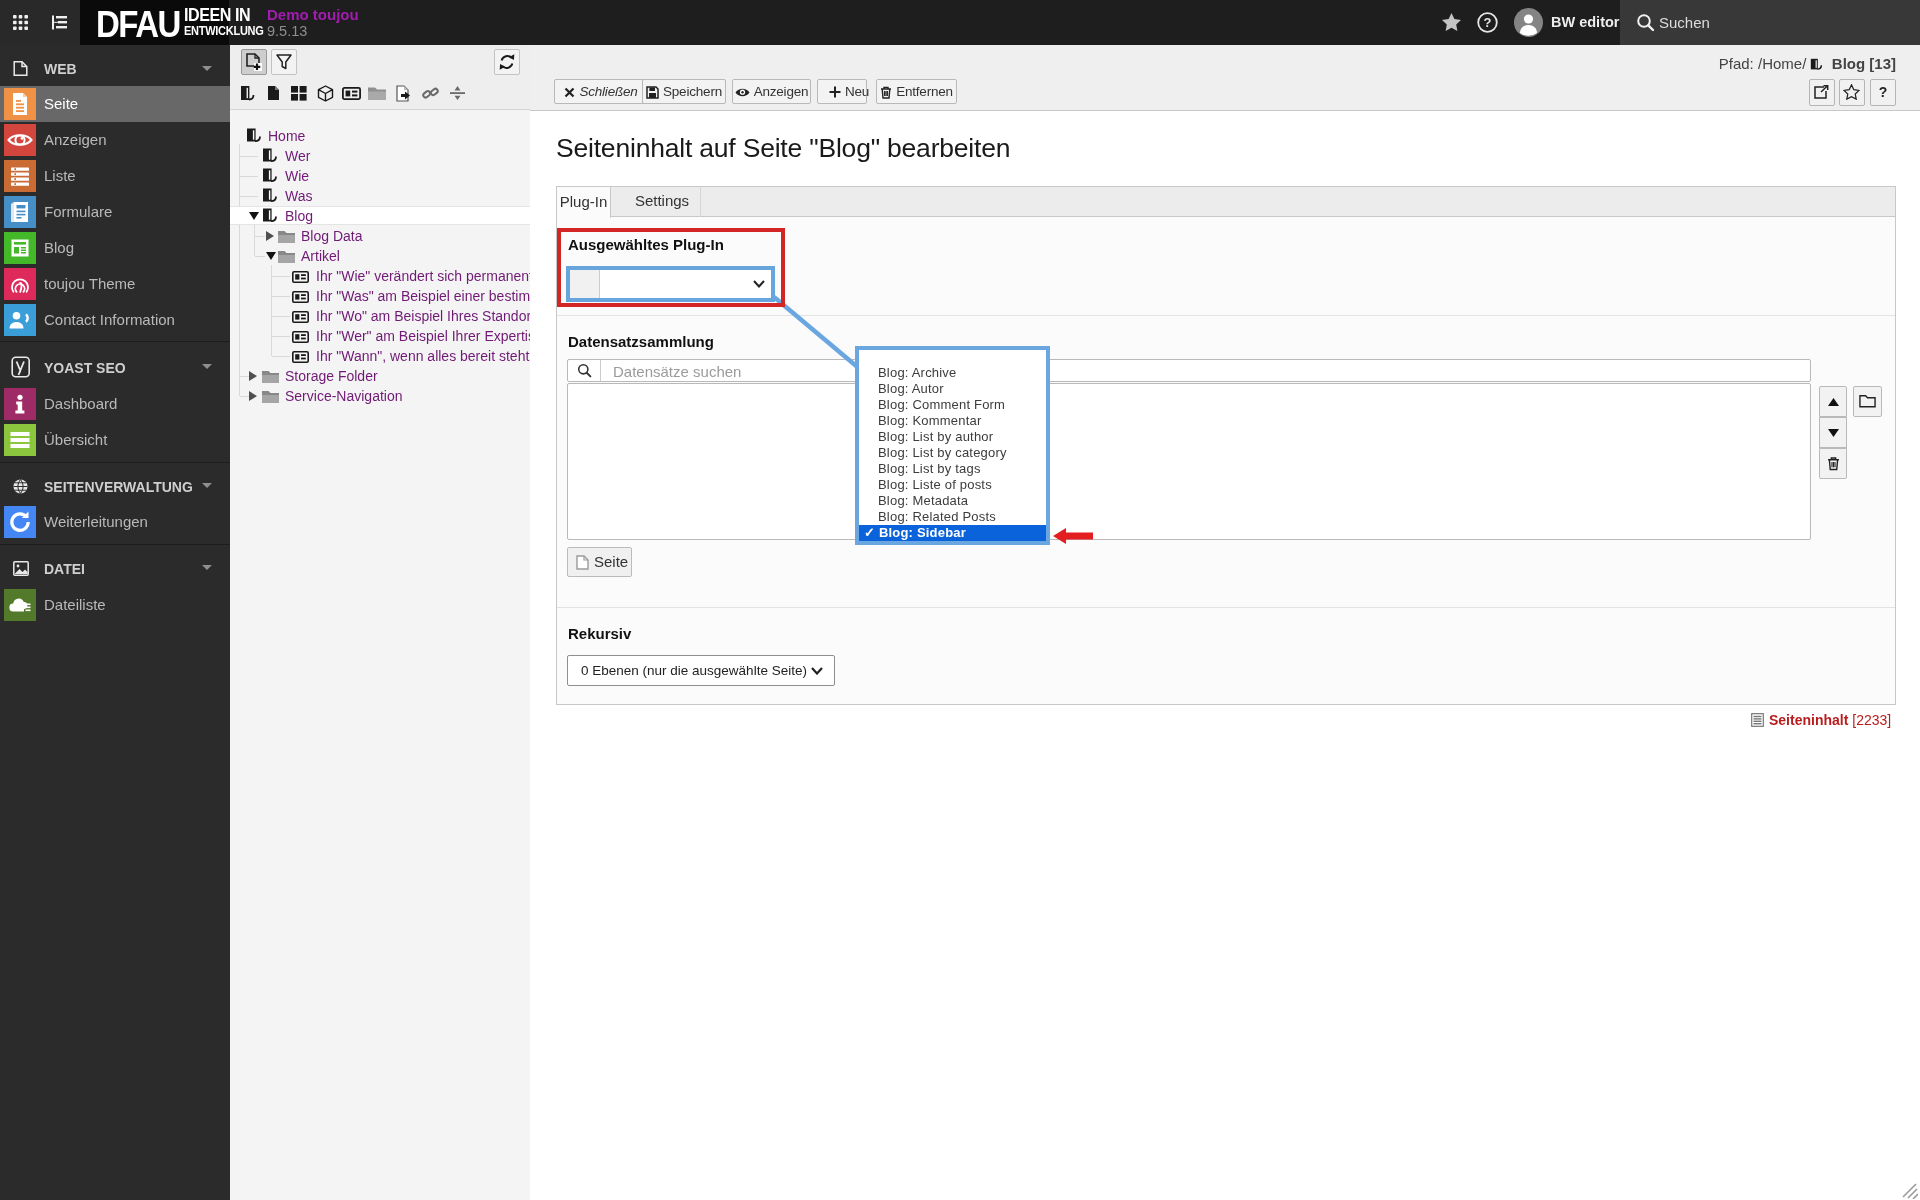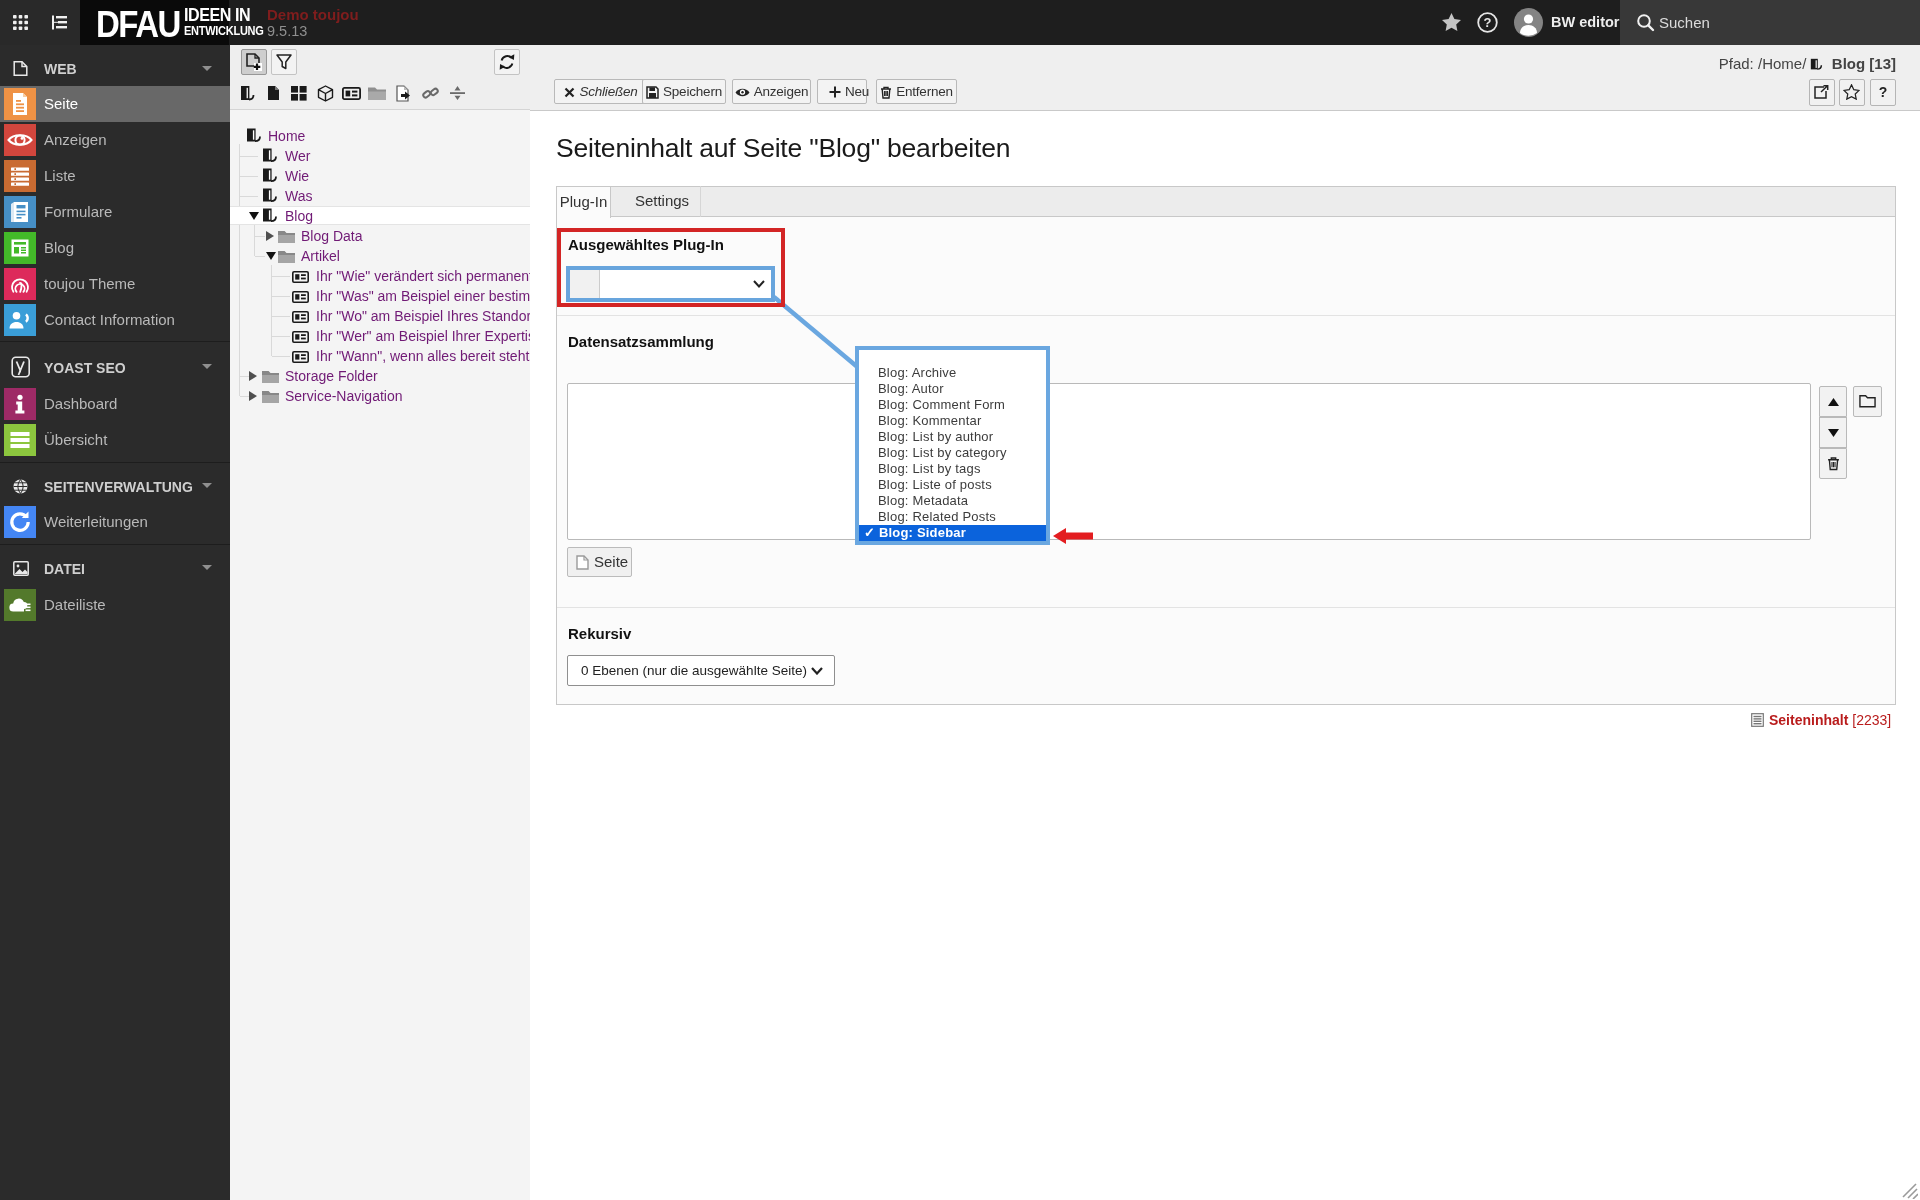--- a/index.html
+++ b/index.html
@@ -12,21 +12,21 @@
   #topbar { position:absolute; left:0; top:0; width:1920px; height:45px; background:#1e1e1e; }
   #tb-left { position:absolute; left:0; top:0; width:80px; height:45px; background:#292929; }
   #tb-logo { position:absolute; left:80px; top:0; width:149px; height:45px; background:#0a0a0a; }
   #tb-search { position:absolute; left:1620px; top:0; width:300px; height:45px; background:#383838; }
   .dfau { position:absolute; left:96px; top:3px; color:#fff; font-weight:bold; font-size:33px;
      letter-spacing:-1.5px; transform:scaleY(1.12); transform-origin:top left; }
   .ideen1 { position:absolute; left:184px; top:4px; color:#fff; font-size:17.5px; font-weight:bold;
      transform:scale(0.92,1.05); transform-origin:top left; white-space:nowrap; letter-spacing:-0.5px;}
   .ideen2 { position:absolute; left:184px; top:24px; color:#fff; font-size:12.5px; font-weight:bold;
      transform:scale(0.88,1.0); transform-origin:top left; white-space:nowrap; letter-spacing:-0.3px;}
-  .demotitle { position:absolute; left:267px; top:6px; color:#7f1d1d; font-size:15px; font-weight:bold; }
+  .demotitle { position:absolute; left:267px; top:6px; color:#a21caf; font-size:15px; font-weight:bold; }
   .demover { position:absolute; left:267px; top:23px; color:#8f8f8f; font-size:14.5px; }
   .bweditor { position:absolute; left:1551px; top:14px; color:#ededed; font-size:14.5px; font-weight:bold; }
   .suchen { position:absolute; left:1659px; top:14px; color:#dcdcdc; font-size:15px; }
   
   #modulemenu { position:absolute; left:0; top:45px; width:230px; height:1155px; background:#2b2b2b; }
   .mm-sec { position:absolute; left:0; width:230px; border-top:1px solid #1d1d1d; }
   .mm-head { position:absolute; left:44px; color:#cfcfcf; font-size:14px; font-weight:bold; }
   .mm-caret { position:absolute; left:202px; width:0; height:0; border-left:5px solid transparent;
      border-right:5px solid transparent; border-top:5px solid #8f8f8f; }
   .mm-item { position:absolute; left:0; width:230px; height:36px; }
@@ -553,20 +553,28 @@
   <div id="redbox"></div>
   <div class="blabel" style="left:568px;top:236px">Ausgewähltes Plug-In</div>
   <div id="bluebox">
       <div id="selicon"></div>
     <svg class="abs" style="left:183px;top:10px" width="12" height="8" viewBox="0 0 12 8">
       <path d="M1 1 L6 6.5 L11 1" fill="none" stroke="#222" stroke-width="2"></path>
       </svg>
   </div>
   <div class="hdiv" style="top:315px"></div>
   <div class="blabel" style="left:568px;top:333px">Datensatzsammlung</div>
+  <div id="srch">
+      <div class="icobox">
+    <svg width="15" height="15" viewBox="0 0 19 19" style="margin:3px 0 0 9px">
+      <circle cx="8" cy="8" r="5.8" fill="none" stroke="#333" stroke-width="2"></circle>
+      <path d="M12.3 12.3 L17 17" stroke="#333" stroke-width="2.4" stroke-linecap="round"></path>
+        </svg></div>
+    <div class="ph">Datensätze suchen</div>
+  </div>
   <div id="listbox"></div>
   <div class="vbtn" style="top:386px;border-radius:2px 2px 0 0"></div>
   <svg class="abs" style="left:1828px;top:398px" width="11" height="8" viewBox="0 0 11 8">
       <path d="M5.5 0 L11 8 H0 Z" fill="#111"></path>
     </svg>
   <div class="vbtn" style="top:417px"></div>
   <svg class="abs" style="left:1828px;top:429px" width="11" height="8" viewBox="0 0 11 8">
       <path d="M0 0 H11 L5.5 8 Z" fill="#111"></path>
     </svg>
   <div class="vbtn" style="top:448px;border-radius:0 0 2px 2px"></div>

